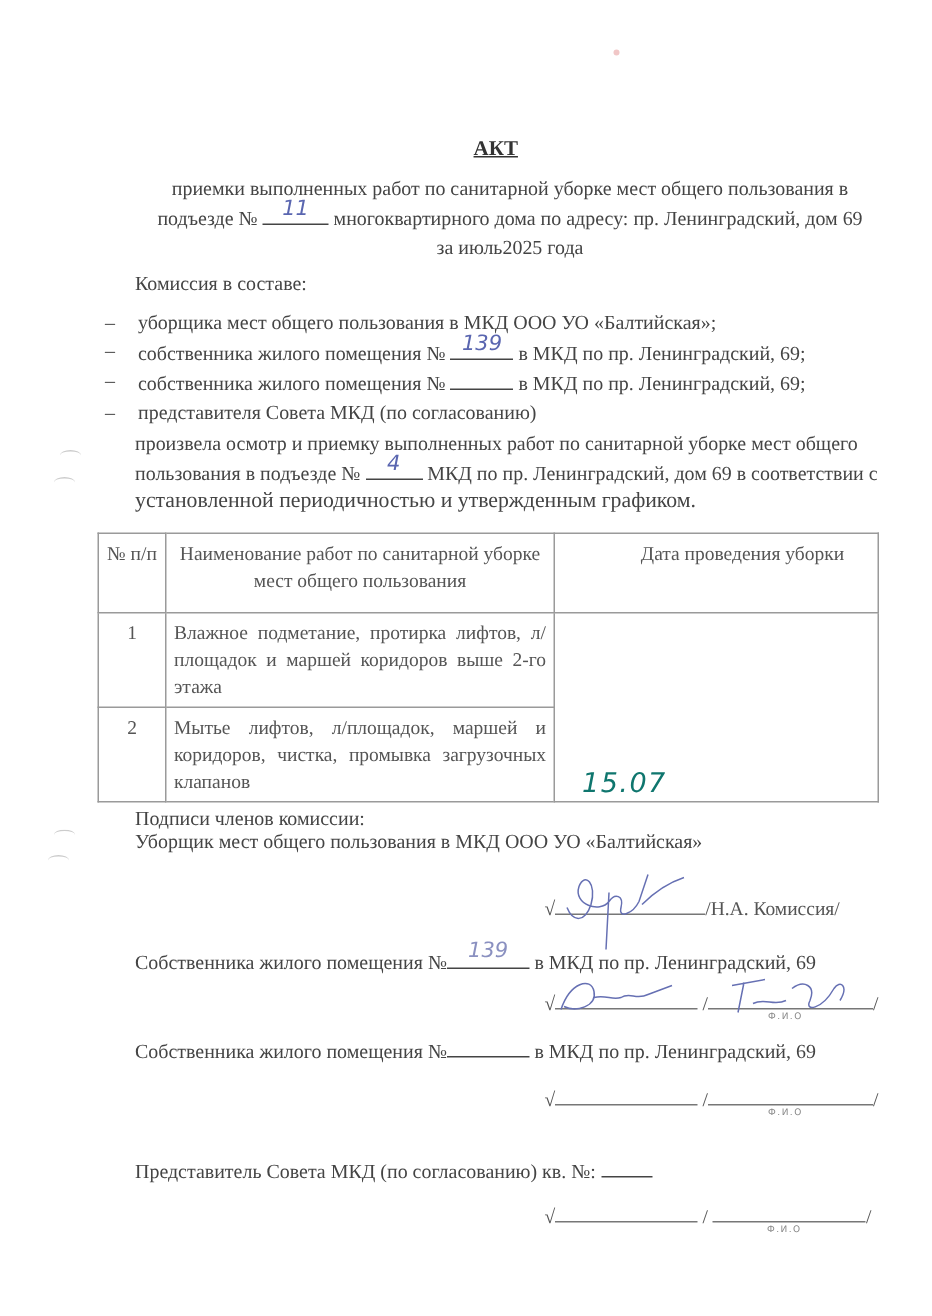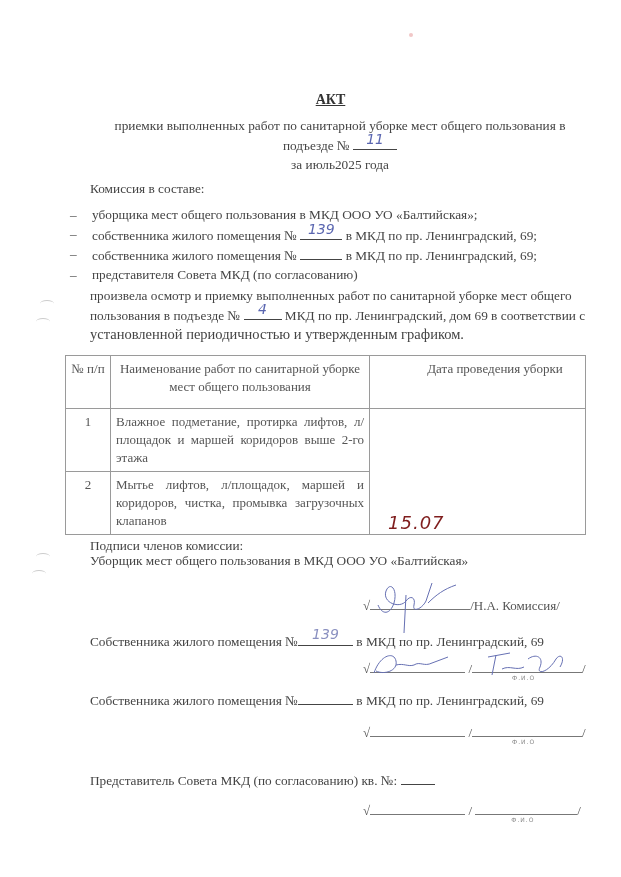--- a/index.html
+++ b/index.html
@@ -39,21 +39,21 @@
     table.works td, table.works th {
       border: 1px solid #9a9a9a; font-weight: normal; vertical-align: top; padding: 4px 5px;
       line-height: 18px;
     }
     table.works th { text-align: center; height: 44px; vertical-align: top; }
     .c-num { width: 34px; text-align: center; }
     .c-name { width: 248px; text-align: justify; text-align-last: left; }
     .c-date { position: relative; }
     .date-hand {
       position: absolute; left: 18px; bottom: 2px; font-family: "DejaVu Sans", sans-serif;
-      color: #7f1d1d; font-size: 18px; font-style: italic; letter-spacing: 1px;
+      color: #0f766e; font-size: 18px; font-style: italic; letter-spacing: 1px;
     }
 
     .sig-label { left: 70px; font-size: 13.3px; color: #444; }
     .sig-line-row { font-size: 13px; color: #555; }
     .sigline { display: inline-block; border-bottom: 1px solid #777; height: 12px; vertical-align: baseline; position: relative; }
     .fio { position: absolute; font-family: "DejaVu Sans", sans-serif; font-size: 6px; color: #888; letter-spacing: 1px; }
     .scribble { position: absolute; }
     .margin-mark { position: absolute; width: 14px; height: 6px; border-top: 1px solid #ccc; border-radius: 50% 50% 0 0; }
     .stamp-dot { position: absolute; left: 409px; top: 33px; width: 4px; height: 4px; background: #f1c7c7; border-radius: 50%; }
   </style>
@@ -67,20 +67,21 @@
 <div class="margin-mark" style="left:36px;top:553px;"></div>
 <div class="margin-mark" style="left:32px;top:570px;"></div>
 
 <div class="abs doc-title">АКТ</div>
 
 <div class="abs subtitle">
   <div>приемки выполненных работ по санитарной уборке мест общего пользования в</div>
   <div>
     <span>подъезде №</span>
     <span class="blank" style="width:44px;"><span class="hand">11</span></span>
+    <span>многоквартирного дома по адресу: пр. Ленинградский, дом 69</span>
   </div>
   <div>за июль2025 года</div>
 </div>
 
 <div class="abs commission-label">Комиссия в составе:</div>
 
 <ul class="abs members">
   <li>
     <span class="dash">–</span>
     <span>уборщика мест общего пользования в МКД ООО УО «Балтийская»;</span>

